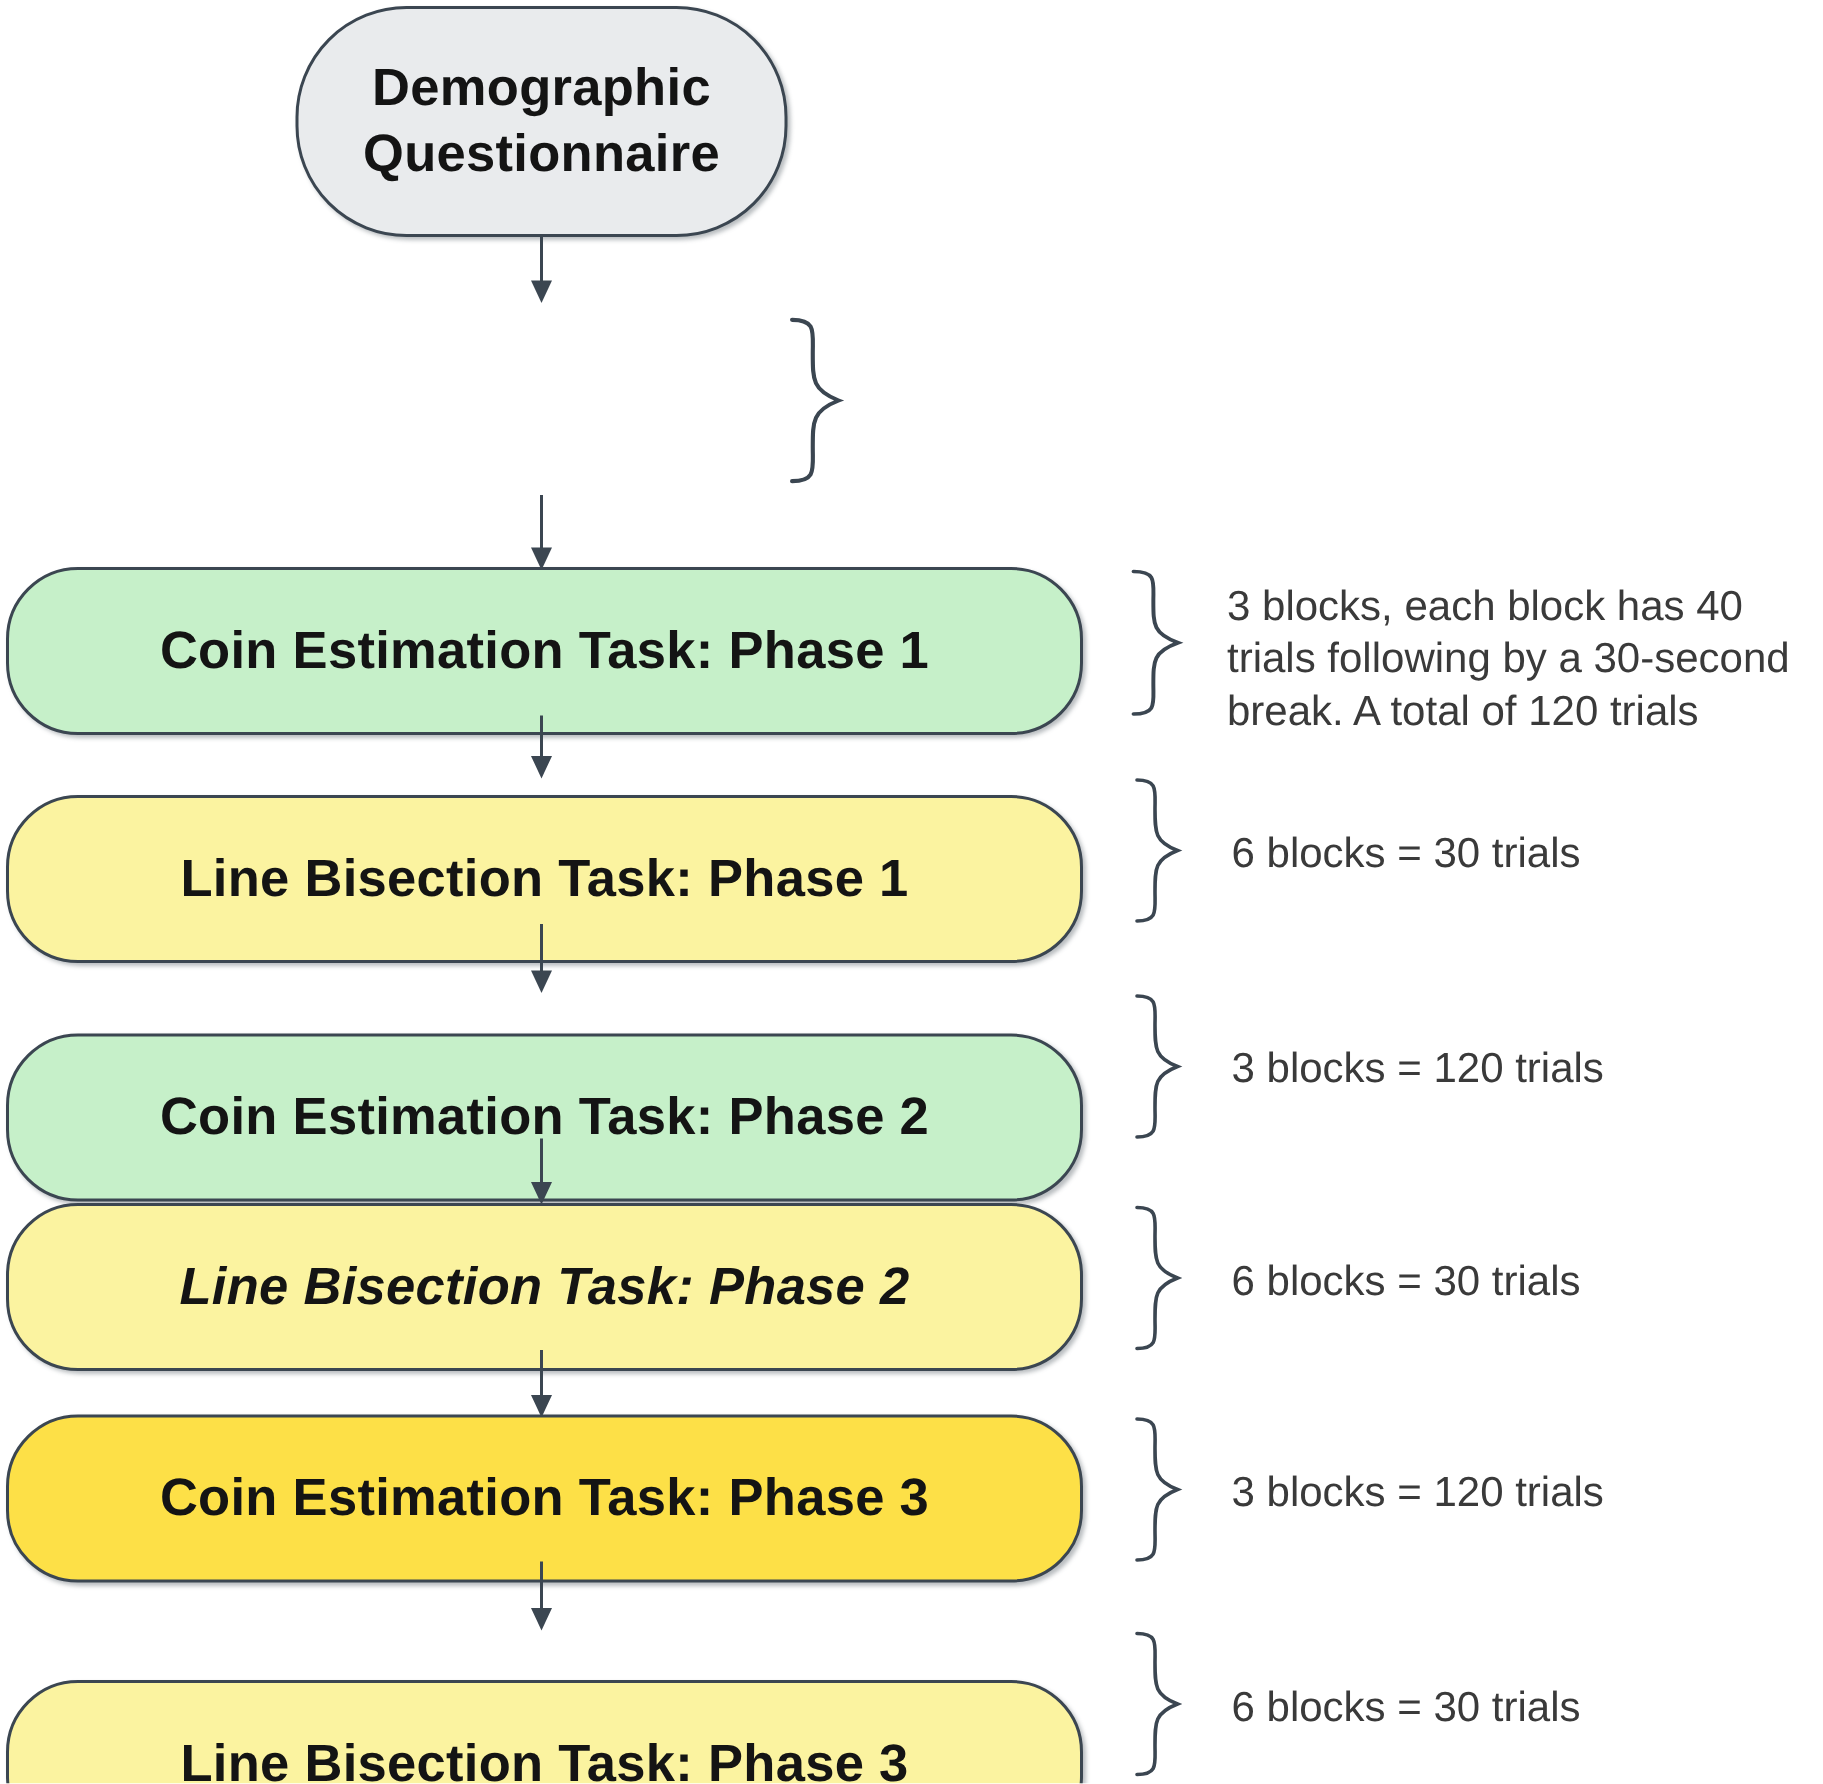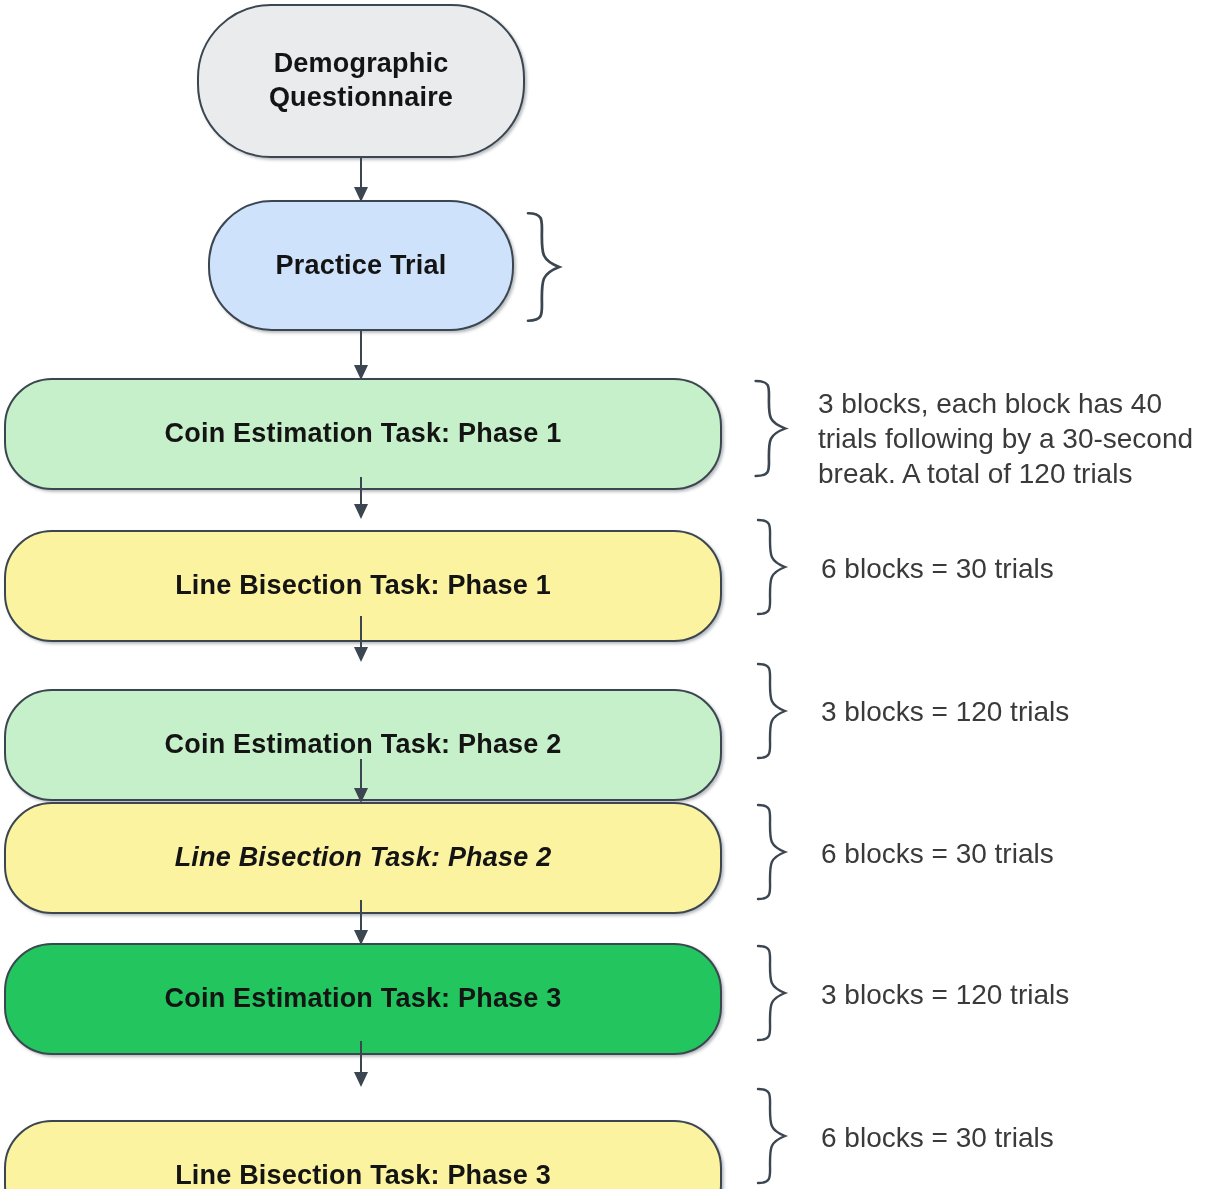--- a/index.html
+++ b/index.html
@@ -21,21 +21,21 @@
     border: 2px solid #3b4651;
     box-sizing: border-box;
     display: flex;
     align-items: center;
     justify-content: center;
     text-align: center;
     box-shadow: 2px 2px 3px rgba(100,108,116,0.45);
   }
   .node .lbl {
     font-weight: 700;
-    font-size: 27px;
+    font-size: 35px;
     color: #141414;
     line-height: 1.25;
     white-space: pre-line;
     letter-spacing: 0.2px;
   }
   .n-demo    { left: 197px; top: 4px;    width: 328px; height: 154px; border-radius: 74px; }
   .n-practice{ left: 208px; top: 200px;  width: 306px; height: 131px; border-radius: 64px; }
   .n-wide    { left: 4px;   width: 718px; height: 112px; border-radius: 48px; }
   .n-coin1   { top: 378px; }
   .n-line1   { top: 530px; }
@@ -96,23 +96,20 @@
   <div class="node n-demo" style="background: rgb(233, 235, 237);">
     <span class="lbl">Demographic
 Questionnaire</span>
   </div>
 
   <div class="arrow a1">
     <div class="shaft"></div>
     <div class="head"></div>
   </div>
 
-  <div class="node n-practice" style="background: rgb(207, 226, 251);">
-    <span class="lbl">Practice Trial</span>
-  </div>
   <div class="brace b-practice">
     <svg viewBox="0 0 40 100" preserveAspectRatio="none">
         <path d="M 7 2 C 21 2 19 9 19 22 C 19 38 19 44 34 50 C 19 56 19 62 19 78 C 19 91 21 98 7 98" fill="none" stroke="#3b4651" stroke-width="2.4" stroke-linecap="round"></path>
       </svg>
   </div>
 
   <div class="arrow a2">
     <div class="shaft"></div>
     <div class="head"></div>
   </div>
@@ -172,21 +169,21 @@
         <path d="M 7 2 C 21 2 19 9 19 22 C 19 38 19 44 34 50 C 19 56 19 62 19 78 C 19 91 21 98 7 98" fill="none" stroke="#3b4651" stroke-width="2.4" stroke-linecap="round"></path>
       </svg>
   </div>
   <div class="note t-line2">6 blocks = 30 trials</div>
 
   <div class="arrow a6">
     <div class="shaft"></div>
     <div class="head"></div>
   </div>
 
-  <div class="node n-wide n-coin3" style="background: #22c55e;">
+  <div class="node n-wide n-coin3" style="background: #fde047;">
     <span class="lbl">Coin Estimation Task: Phase 3</span>
   </div>
   <div class="brace b-coin3">
     <svg viewBox="0 0 40 100" preserveAspectRatio="none">
         <path d="M 7 2 C 21 2 19 9 19 22 C 19 38 19 44 34 50 C 19 56 19 62 19 78 C 19 91 21 98 7 98" fill="none" stroke="#3b4651" stroke-width="2.4" stroke-linecap="round"></path>
       </svg>
   </div>
   <div class="note t-coin3">3 blocks = 120 trials</div>
 
   <div class="arrow a7">

